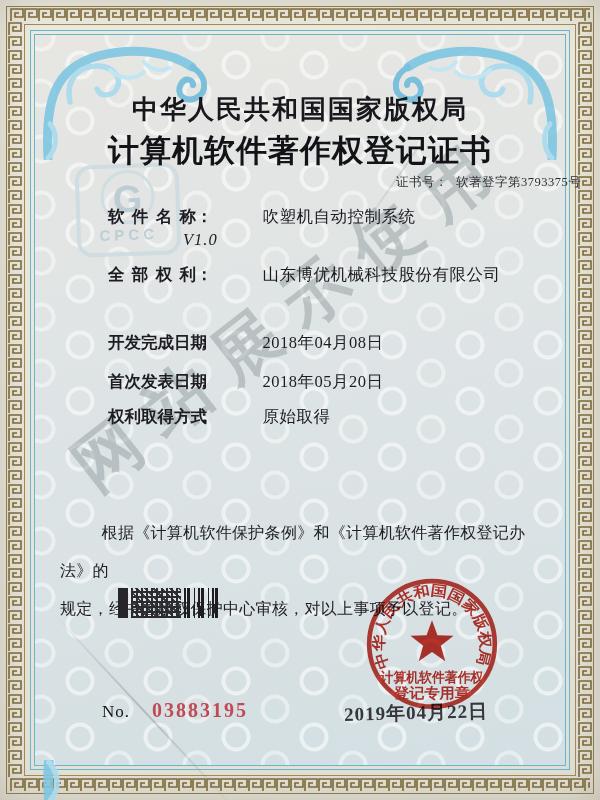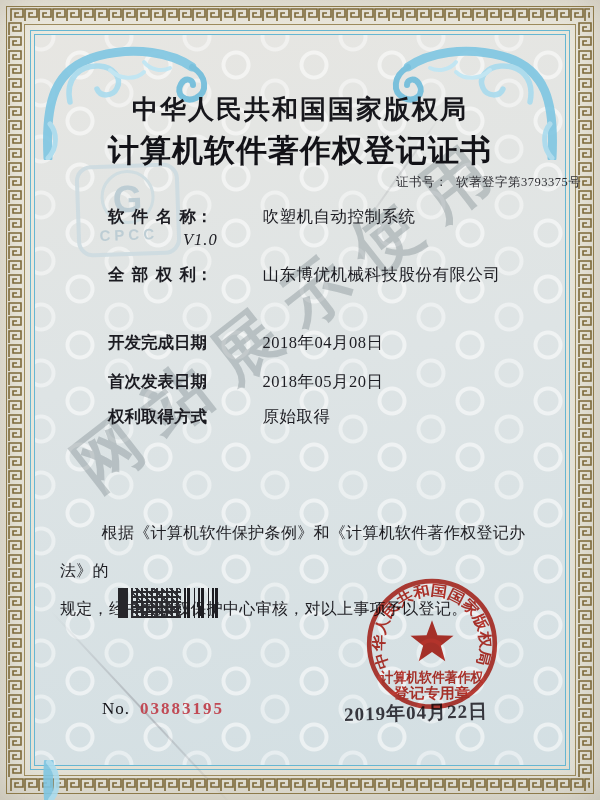--- a/index.html
+++ b/index.html
@@ -84,21 +84,21 @@
           #1d1d22 0 2px,transparent 2px 3.5px,#1d1d22 3.5px 6px,transparent 6px 10px,
           #1d1d22 10px 11px,transparent 11px 14px);}
   
   .issue-date{position:absolute;left:344px;top:700px;font-size:19px;color:#36363d;
         letter-spacing:1px;font-weight:bold;transform:rotate(-1.5deg);}
   .seal{position:absolute;left:362px;top:578px;width:140px;height:140px;
         mix-blend-mode:multiply;opacity:.93;}
   
   .no-line{position:absolute;left:102px;top:699px;font-size:17px;color:#15151a;
         letter-spacing:1px;}
-  .no-line .num{font-size:17px;letter-spacing:2px;margin-left:10px;font-weight:bold;text-align:center;}
+  .no-line .num{font-size:20px;letter-spacing:2px;margin-left:22px;font-weight:bold;text-align:center;}
 </style>
 </head>
 <body>
 
 <div class="cert">
 
   <div class="frame-line"></div>
   <div class="meander m-top">
       <svg width="14" height="14" viewBox="0 0 14 14">
         <path d="M1 13 V1 H13 V9 H5 V5 H9" fill="none" stroke="#7c6838" stroke-width="1.6"></path>

